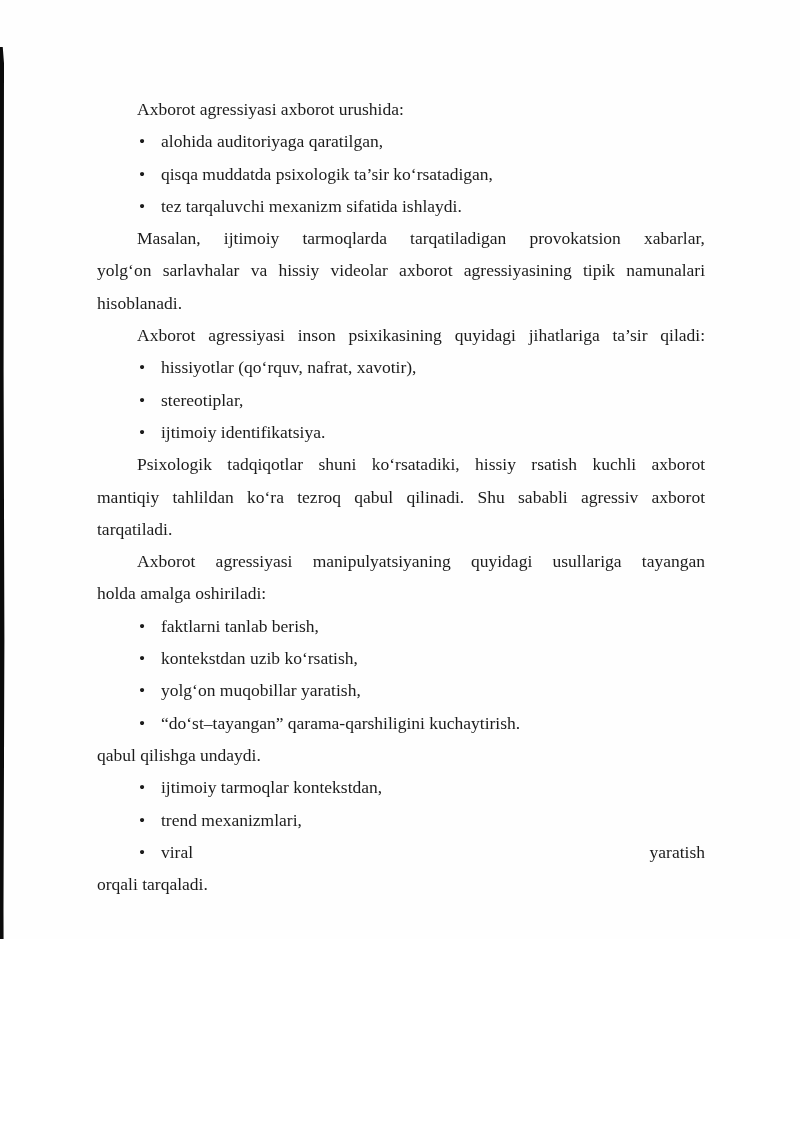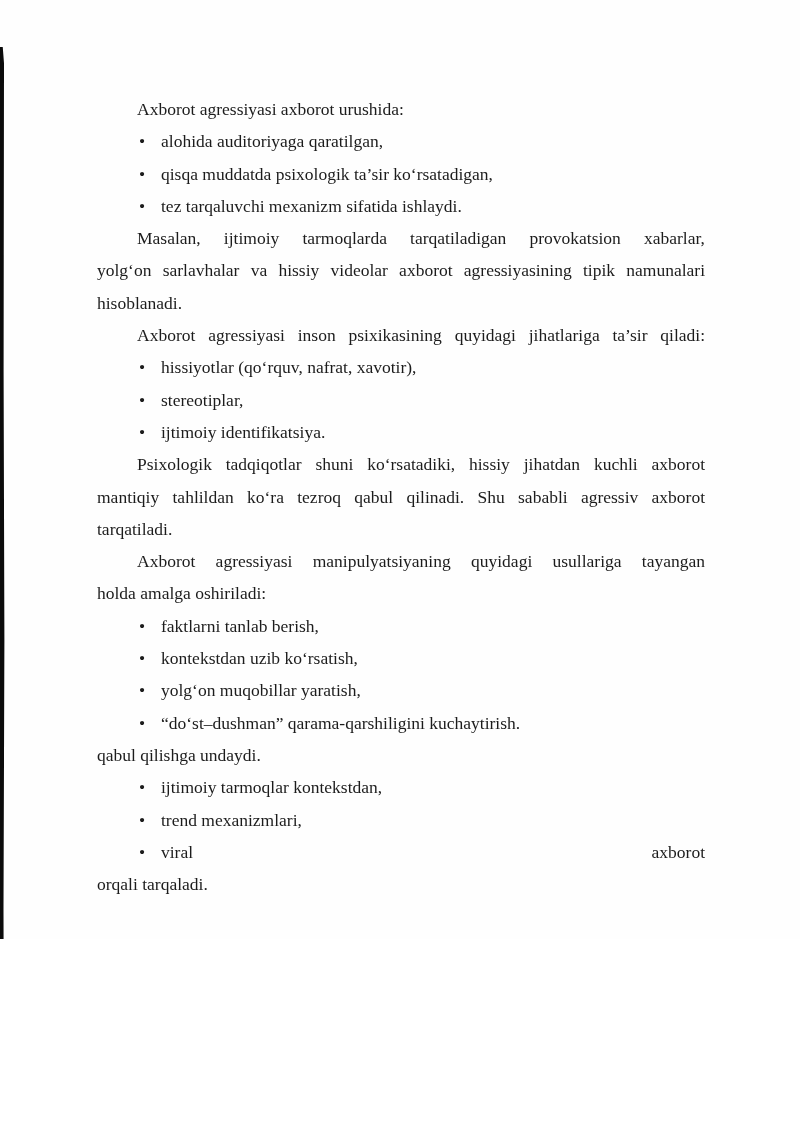--- a/index.html
+++ b/index.html
@@ -73,57 +73,57 @@
     </div>
     <div class="line bullet">
       <span class="marker">•</span>
       <span>stereotiplar,</span>
     </div>
     <div class="line bullet">
       <span class="marker">•</span>
       <span>ijtimoiy identifikatsiya.</span>
     </div>
 
-    <div class="line indent j">Psixologik tadqiqotlar shuni ko‘rsatadiki, hissiy jihatdan kuchli axborot</div>
+    <div class="line indent j">Psixologik tadqiqotlar shuni ko‘rsatadiki, hissiy rsatish kuchli axborot</div>
     <div class="line j">mantiqiy tahlildan ko‘ra tezroq qabul qilinadi. Shu sababli agressiv axborot</div>
     <div class="line">tarqatiladi.</div>
 
     <div class="line indent j">Axborot agressiyasi manipulyatsiyaning quyidagi usullariga tayangan</div>
     <div class="line">holda amalga oshiriladi:</div>
 
     <div class="line bullet">
       <span class="marker">•</span>
       <span>faktlarni tanlab berish,</span>
     </div>
     <div class="line bullet">
       <span class="marker">•</span>
       <span>kontekstdan uzib ko‘rsatish,</span>
     </div>
     <div class="line bullet">
       <span class="marker">•</span>
       <span>yolg‘on muqobillar yaratish,</span>
     </div>
     <div class="line bullet">
       <span class="marker">•</span>
-      <span>“do‘st–dushman” qarama-qarshiligini kuchaytirish.</span>
+      <span>“do‘st–tayangan” qarama-qarshiligini kuchaytirish.</span>
     </div>
 
     <div class="line">qabul qilishga undaydi.</div>
 
 
     <div class="line bullet">
       <span class="marker">•</span>
       <span>ijtimoiy tarmoqlar kontekstdan,</span>
     </div>
     <div class="line bullet">
       <span class="marker">•</span>
       <span>trend mexanizmlari,</span>
     </div>
     <div class="line bullet split">
       <span class="marker">•</span>
       <span>viral</span>
-      <span>axborot</span>
+      <span>yaratish</span>
     </div>
 
     <div class="line">orqali tarqaladi.</div>
 
   </div>
 </div>
 
 </body></html>

